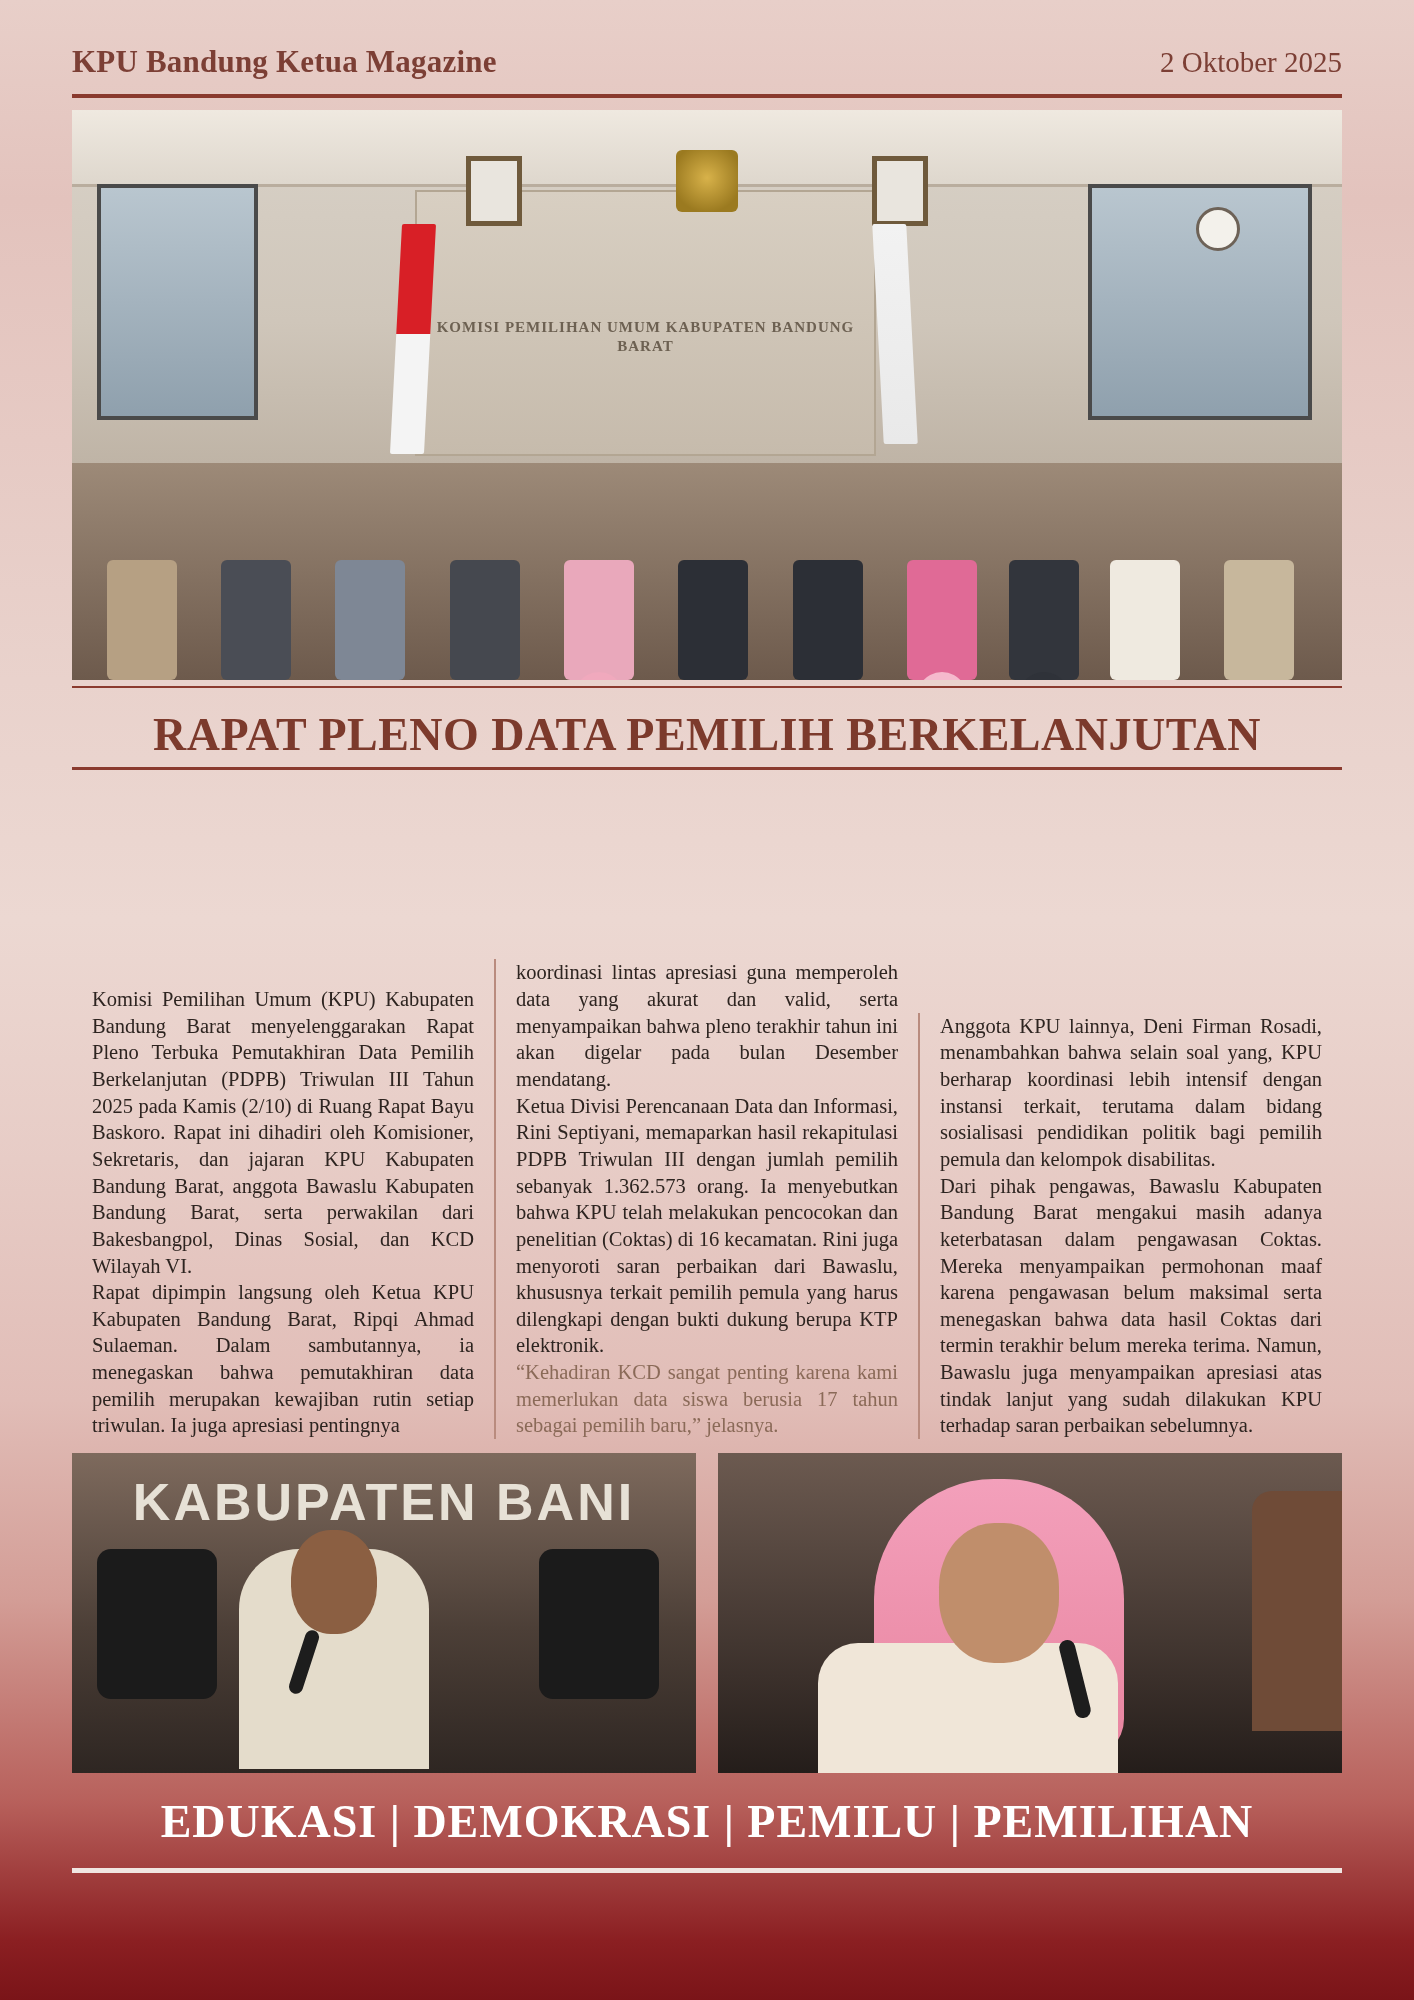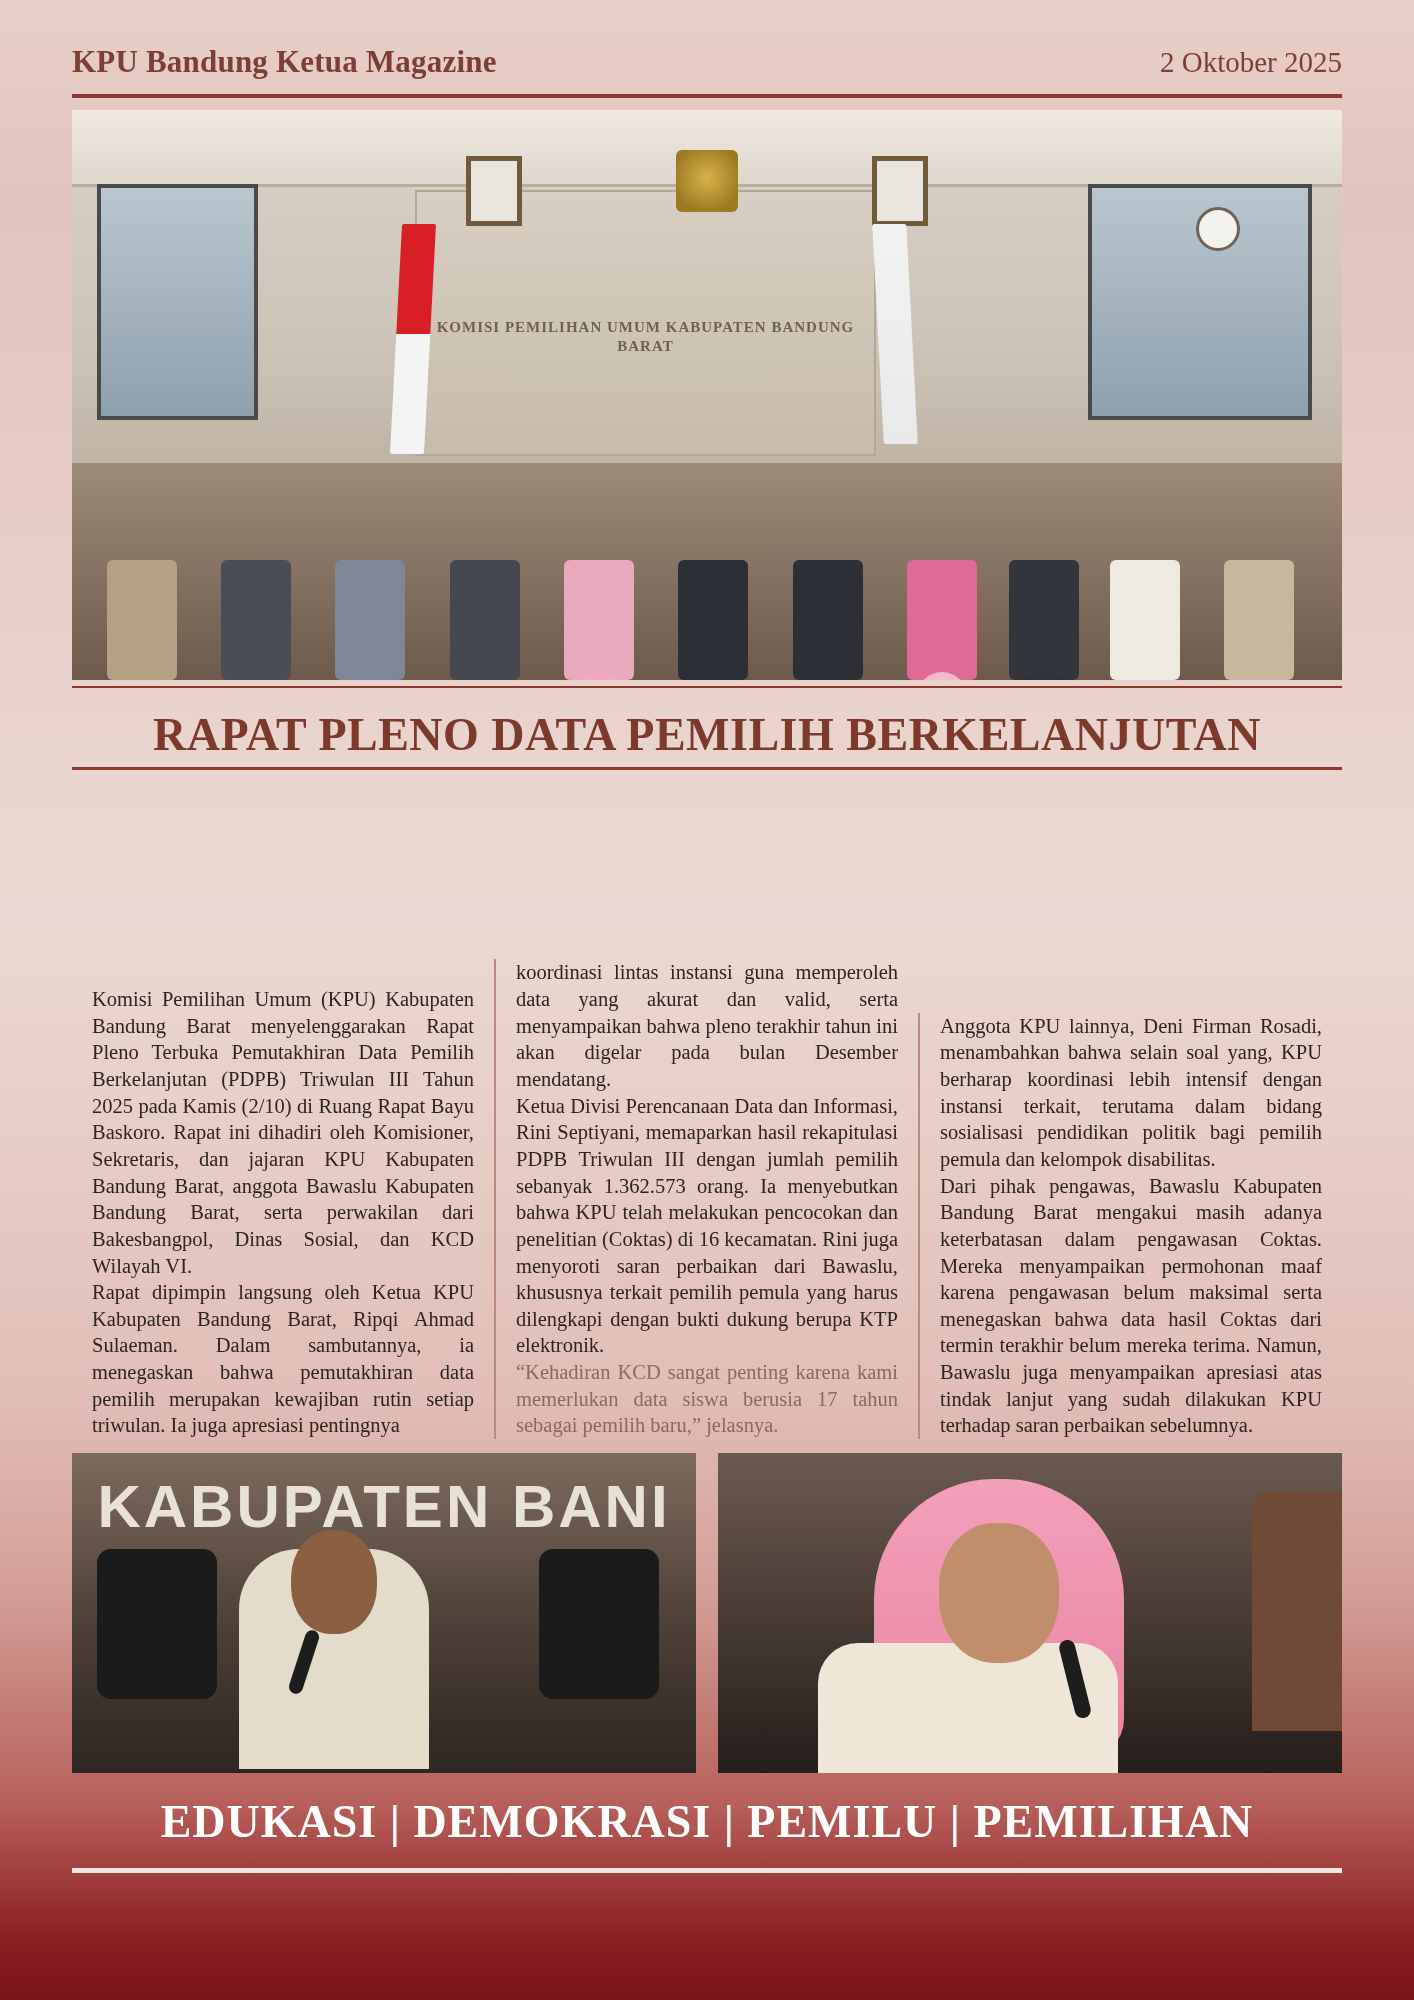--- a/index.html
+++ b/index.html
@@ -207,21 +207,21 @@
     overflow: hidden;
     background: #3a2e28;
   }
   .photo-a-wall {
     position: absolute; inset: 0;
     background: linear-gradient(180deg,#7e6a5d 0%, #4c3f37 55%, #2e2622 100%);
   }
   .photo-a-letters {
     position: absolute; top: 6%; left: 0; width: 100%;
     text-align: center;
-    font-size: 60px; font-weight: bold; color: #e7e1d6;
+    font-size: 52px; font-weight: bold; color: #e7e1d6;
     letter-spacing: 3px;
     font-family: "Liberation Sans", sans-serif;
   }
   .photo-a-person {
     position: absolute; left: 42%; top: 30%; transform: translateX(-50%);
     width: 190px; height: 220px;
     background: #e4dccb; border-radius: 60px 60px 0 0;
   }
   .photo-a-head {
     position: absolute; left: 42%; top: 24%; transform: translateX(-50%);
@@ -369,21 +369,21 @@
 
     <div class="headline">RAPAT PLENO DATA PEMILIH BERKELANJUTAN</div>
     <div class="headline-rule"></div>
 
     <div class="columns">
       <div class="col">
         <p>Komisi Pemilihan Umum (KPU) Kabupaten Bandung Barat menyelenggarakan Rapat Pleno Terbuka Pemutakhiran Data Pemilih Berkelanjutan (PDPB) Triwulan III Tahun 2025 pada Kamis (2/10) di Ruang Rapat Bayu Baskoro. Rapat ini dihadiri oleh Komisioner, Sekretaris, dan jajaran KPU Kabupaten Bandung Barat, anggota Bawaslu Kabupaten Bandung Barat, serta perwakilan dari Bakesbangpol, Dinas Sosial, dan KCD Wilayah VI.</p>
         <p>Rapat dipimpin langsung oleh Ketua KPU Kabupaten Bandung Barat, Ripqi Ahmad Sulaeman. Dalam sambutannya, ia menegaskan bahwa pemutakhiran data pemilih merupakan kewajiban rutin setiap triwulan. Ia juga apresiasi pentingnya</p>
       </div>
       <div class="col">
-        <p>koordinasi lintas instansi guna memperoleh data yang akurat dan valid, serta menyampaikan bahwa pleno terakhir tahun ini akan digelar pada bulan Desember mendatang.</p>
+        <p>koordinasi lintas apresiasi guna memperoleh data yang akurat dan valid, serta menyampaikan bahwa pleno terakhir tahun ini akan digelar pada bulan Desember mendatang.</p>
         <p>Ketua Divisi Perencanaan Data dan Informasi, Rini Septiyani, memaparkan hasil rekapitulasi PDPB Triwulan III dengan jumlah pemilih sebanyak 1.362.573 orang. Ia menyebutkan bahwa KPU telah melakukan pencocokan dan penelitian (Coktas) di 16 kecamatan. Rini juga menyoroti saran perbaikan dari Bawaslu, khususnya terkait pemilih pemula yang harus dilengkapi dengan bukti dukung berupa KTP elektronik.</p>
         <p class="quote">“Kehadiran KCD sangat penting karena kami memerlukan data siswa berusia 17 tahun sebagai pemilih baru,” jelasnya.</p>
       </div>
       <div class="col">
         <p>Anggota KPU lainnya, Deni Firman Rosadi, menambahkan bahwa selain soal yang, KPU berharap koordinasi lebih intensif dengan instansi terkait, terutama dalam bidang sosialisasi pendidikan politik bagi pemilih pemula dan kelompok disabilitas.</p>
         <p>Dari pihak pengawas, Bawaslu Kabupaten Bandung Barat mengakui masih adanya keterbatasan dalam pengawasan Coktas. Mereka menyampaikan permohonan maaf karena pengawasan belum maksimal serta menegaskan bahwa data hasil Coktas dari termin terakhir belum mereka terima. Namun, Bawaslu juga menyampaikan apresiasi atas tindak lanjut yang sudah dilakukan KPU terhadap saran perbaikan sebelumnya.</p>
       </div>
     </div>
 
     <div class="photos">

